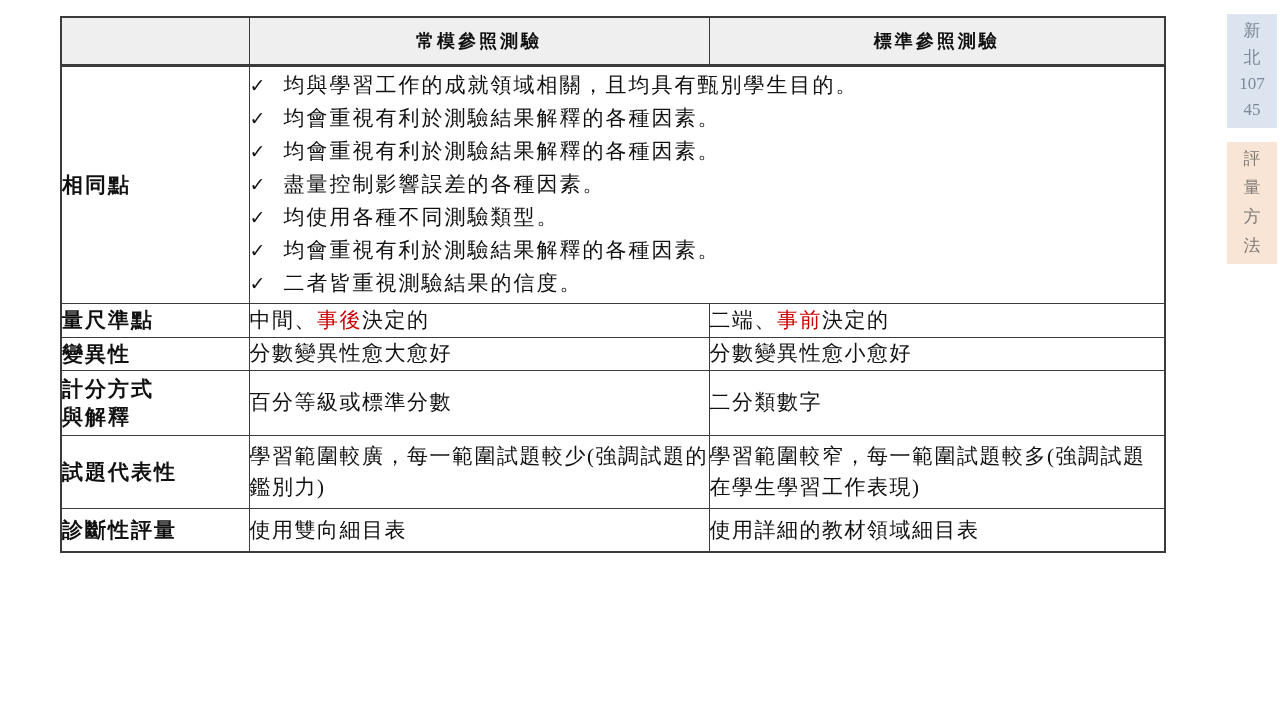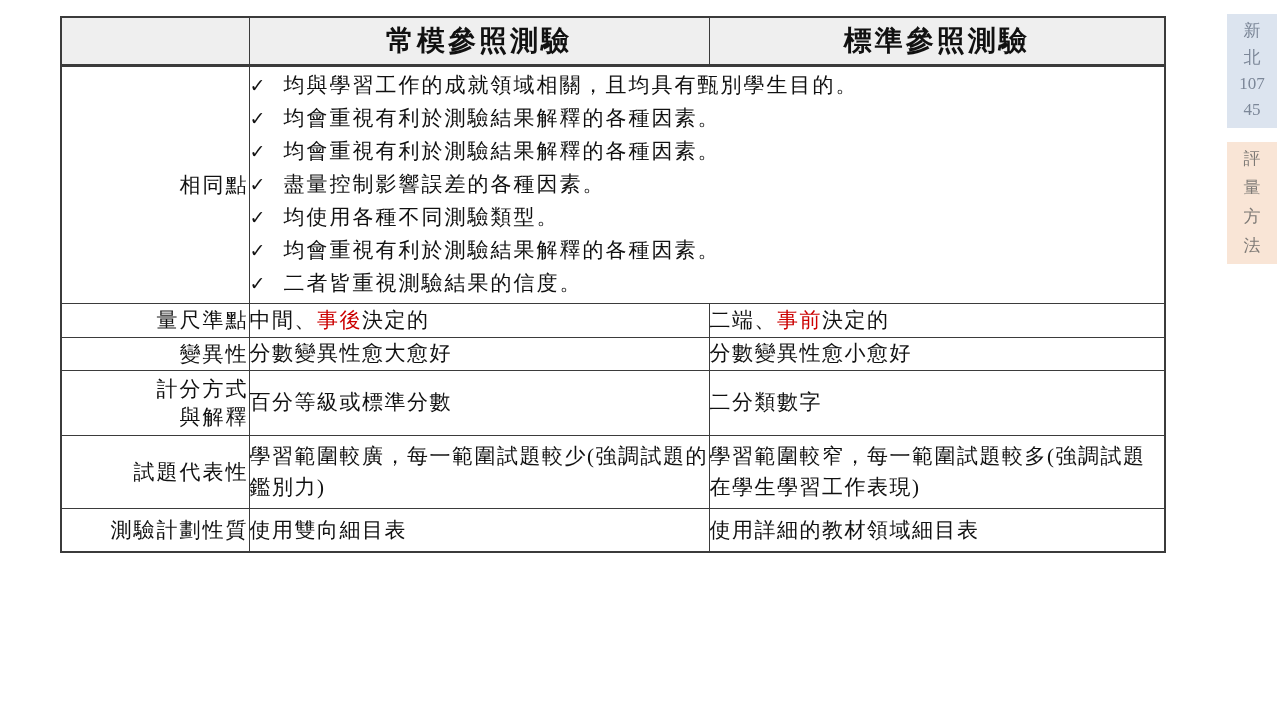--- a/index.html
+++ b/index.html
@@ -23,29 +23,29 @@
   }
   table.cmp td,table.cmp th{
     border:1.5px solid #3b3b3b;
     padding:0;
     vertical-align:middle;
     overflow:hidden;
   }
   table.cmp{border:2px solid #3b3b3b;}
   tr.hdr th{
     background:#efefef;
-    font-size:28px;
+    font-size:18px;
     font-weight:700;
     letter-spacing:3px;
     text-align:center;
     border-bottom:3px solid #3b3b3b;
   }
   td.lbl{
-    text-align:right;
-    font-weight:400;
+    text-align:left;
+    font-weight:700;
     font-size:21px;
     letter-spacing:2px;
     margin-left:9px;
   }
   td.val{
     font-size:21px;
     letter-spacing:1.5px;
     padding:2px 6px 2px 7px;
     text-align:left;
     line-height:1.45;
@@ -171,21 +171,21 @@
     </tr>
 
 
     <tr style="height:73px">
       <td class="lbl">試題代表性</td>
       <td class="val">學習範圍較廣，每一範圍試題較少(強調試題的鑑別力)</td>
       <td class="val">學習範圍較窄，每一範圍試題較多(強調試題在學生學習工作表現)</td>
     </tr>
 
     <tr style="height:44px">
-      <td class="lbl">測驗計劃性質</td>
+      <td class="lbl">診斷性評量</td>
       <td class="val">使用雙向細目表</td>
       <td class="val">使用詳細的教材領域細目表</td>
     </tr>
 
 
   </tbody>
     </table>
 
   <div class="badge badge-blue">
     <span>新</span>

